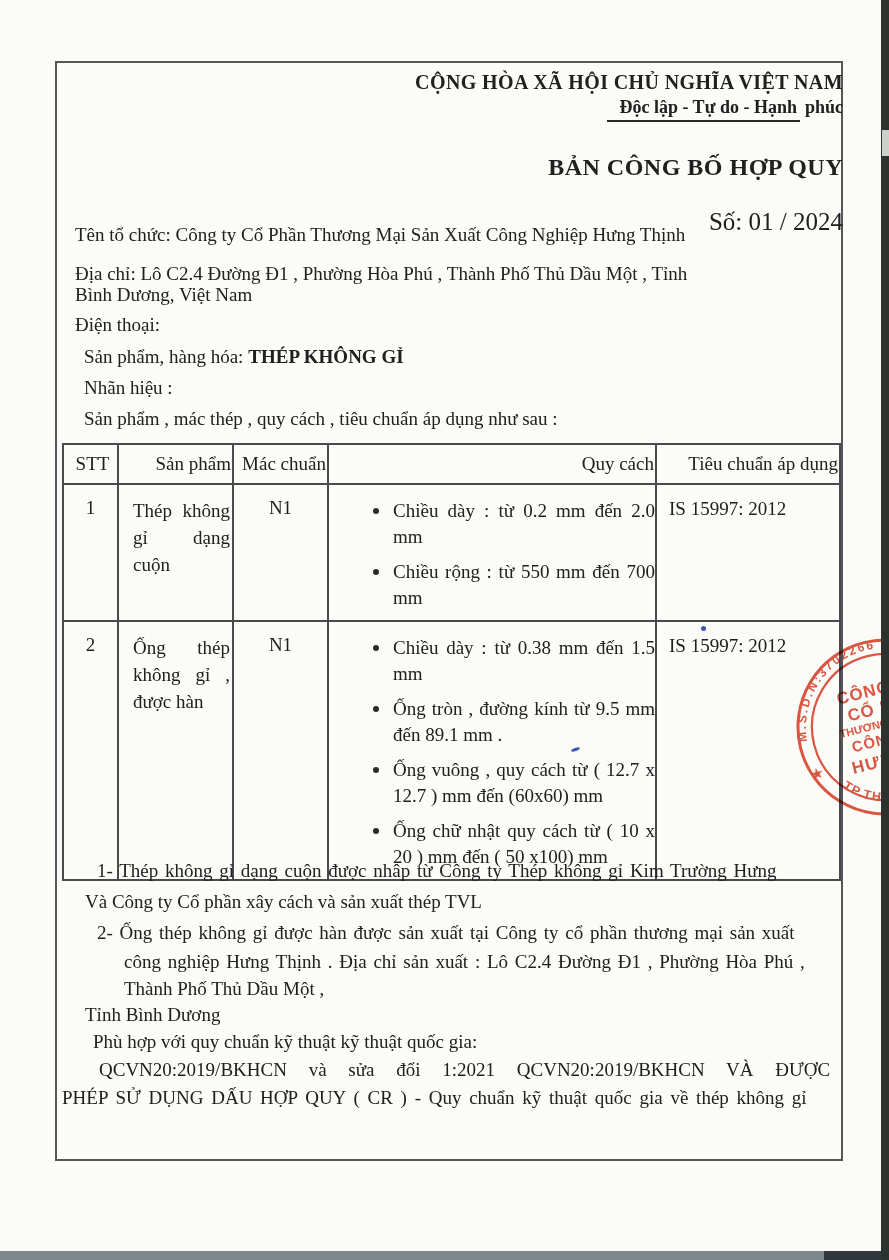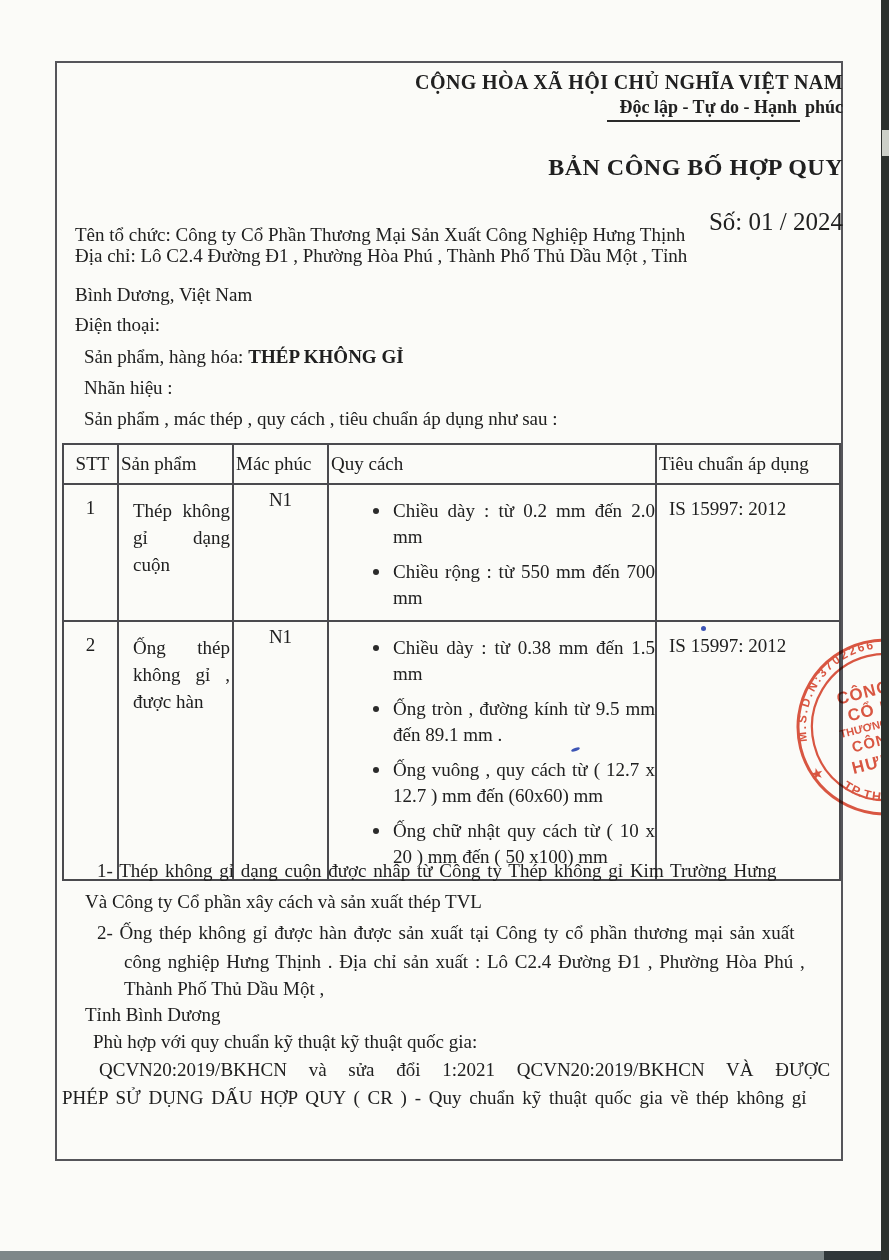--- a/index.html
+++ b/index.html
@@ -13,41 +13,41 @@
   .page-border{left:55px;top:61px;width:784px;height:1096px;border:2px solid #55555a;}
   .center{left:57px;width:786px;text-align:right;}
   .nat1{top:71px;font-size:20px;font-weight:bold;letter-spacing:.4px;}
   .nat2{top:97px;font-size:18px;font-weight:bold;}
   .nat2 .u{border-bottom:2px solid #2a2a2a;padding:0 3px 2px 12px;display:inline-block;}
   .nat2 .tail{margin-left:5px;}
   .doc-title{top:154px;font-size:24px;font-weight:bold;letter-spacing:.5px;}
   .doc-num{top:176px;font-size:25px;margin-top:32px;}
   .tline{font-size:19px;line-height:24px;white-space:nowrap;}
   .il1{left:75px;top:223px;}
-  .il2{left:75px;top:244px;text-align:right;}
+  .il2{left:75px;top:262px;text-align:right;}
   .il3{left:75px;top:283px;}
   .il4{left:75px;top:313px;}
   .il5{left:84px;top:345px;}
   .il6{left:84px;top:376px;}
   .il7{left:84px;top:407px;}
   .bold{font-weight:bold;}
   .prod-val{margin-left:5px;}
 
   table.spec-table{
     position:absolute;left:62px;top:443px;width:777px;
     border-collapse:collapse;table-layout:fixed;font-size:19px;
   }
   .spec-table th,.spec-table td{border:2px solid #4a4a4e;vertical-align:top;font-weight:normal;}
-  .spec-table thead th{height:36px;vertical-align:middle;text-align:left;padding-left:2px;}
+  .spec-table thead th{height:36px;vertical-align:middle;text-align:right;padding-left:2px;}
   .spec-table thead th.c{text-align:center;padding-left:5px;}
   tr.r1{height:96px;}
   tr.r2{height:228px;}
   td.stt{text-align:center;padding-top:12px;}
   td.sp{padding:12px 2px 0 14px;text-align:justify;line-height:27px;}
-  td.mt{text-align:center;padding-top:4px;}
+  td.mt{text-align:center;padding-top:12px;}
   td.qc{padding:13px 0 0 0;}
   td.tc{padding:13px 0 0 12px;}
   .spec{display:flex;margin:0 0 9px 44px;}
   .dot{width:6px;height:6px;border-radius:50%;background:#2b2b2b;margin:10px 14px 0 0;flex:none;}
   .spec-text{width:272px;text-align:justify;line-height:26px;}
   .spec-text.w2{width:280px;}
 
   .nl{font-size:19px;line-height:24px;white-space:nowrap;}
   .n1a{left:97px;top:859px;word-spacing:2px;}
   .n1b{left:85px;top:890px;}
@@ -97,21 +97,21 @@
       <col style="width:55px">
       <col style="width:115px">
       <col style="width:95px">
       <col style="width:328px">
       <col style="width:184px">
     </colgroup>
   <thead>
     <tr>
       <th class="c">STT</th>
       <th>Sản phẩm</th>
-      <th>Mác phúc</th>
+      <th>Mác chuẩn</th>
       <th>Quy cách</th>
       <th>Tiêu chuẩn áp dụng</th>
     </tr>
   </thead>
   <tbody>
     <tr class="r1">
       <td class="stt">1</td>
       <td class="sp">Thép không gỉ dạng cuộn</td>
       <td class="mt">N1</td>
       <td class="qc">

